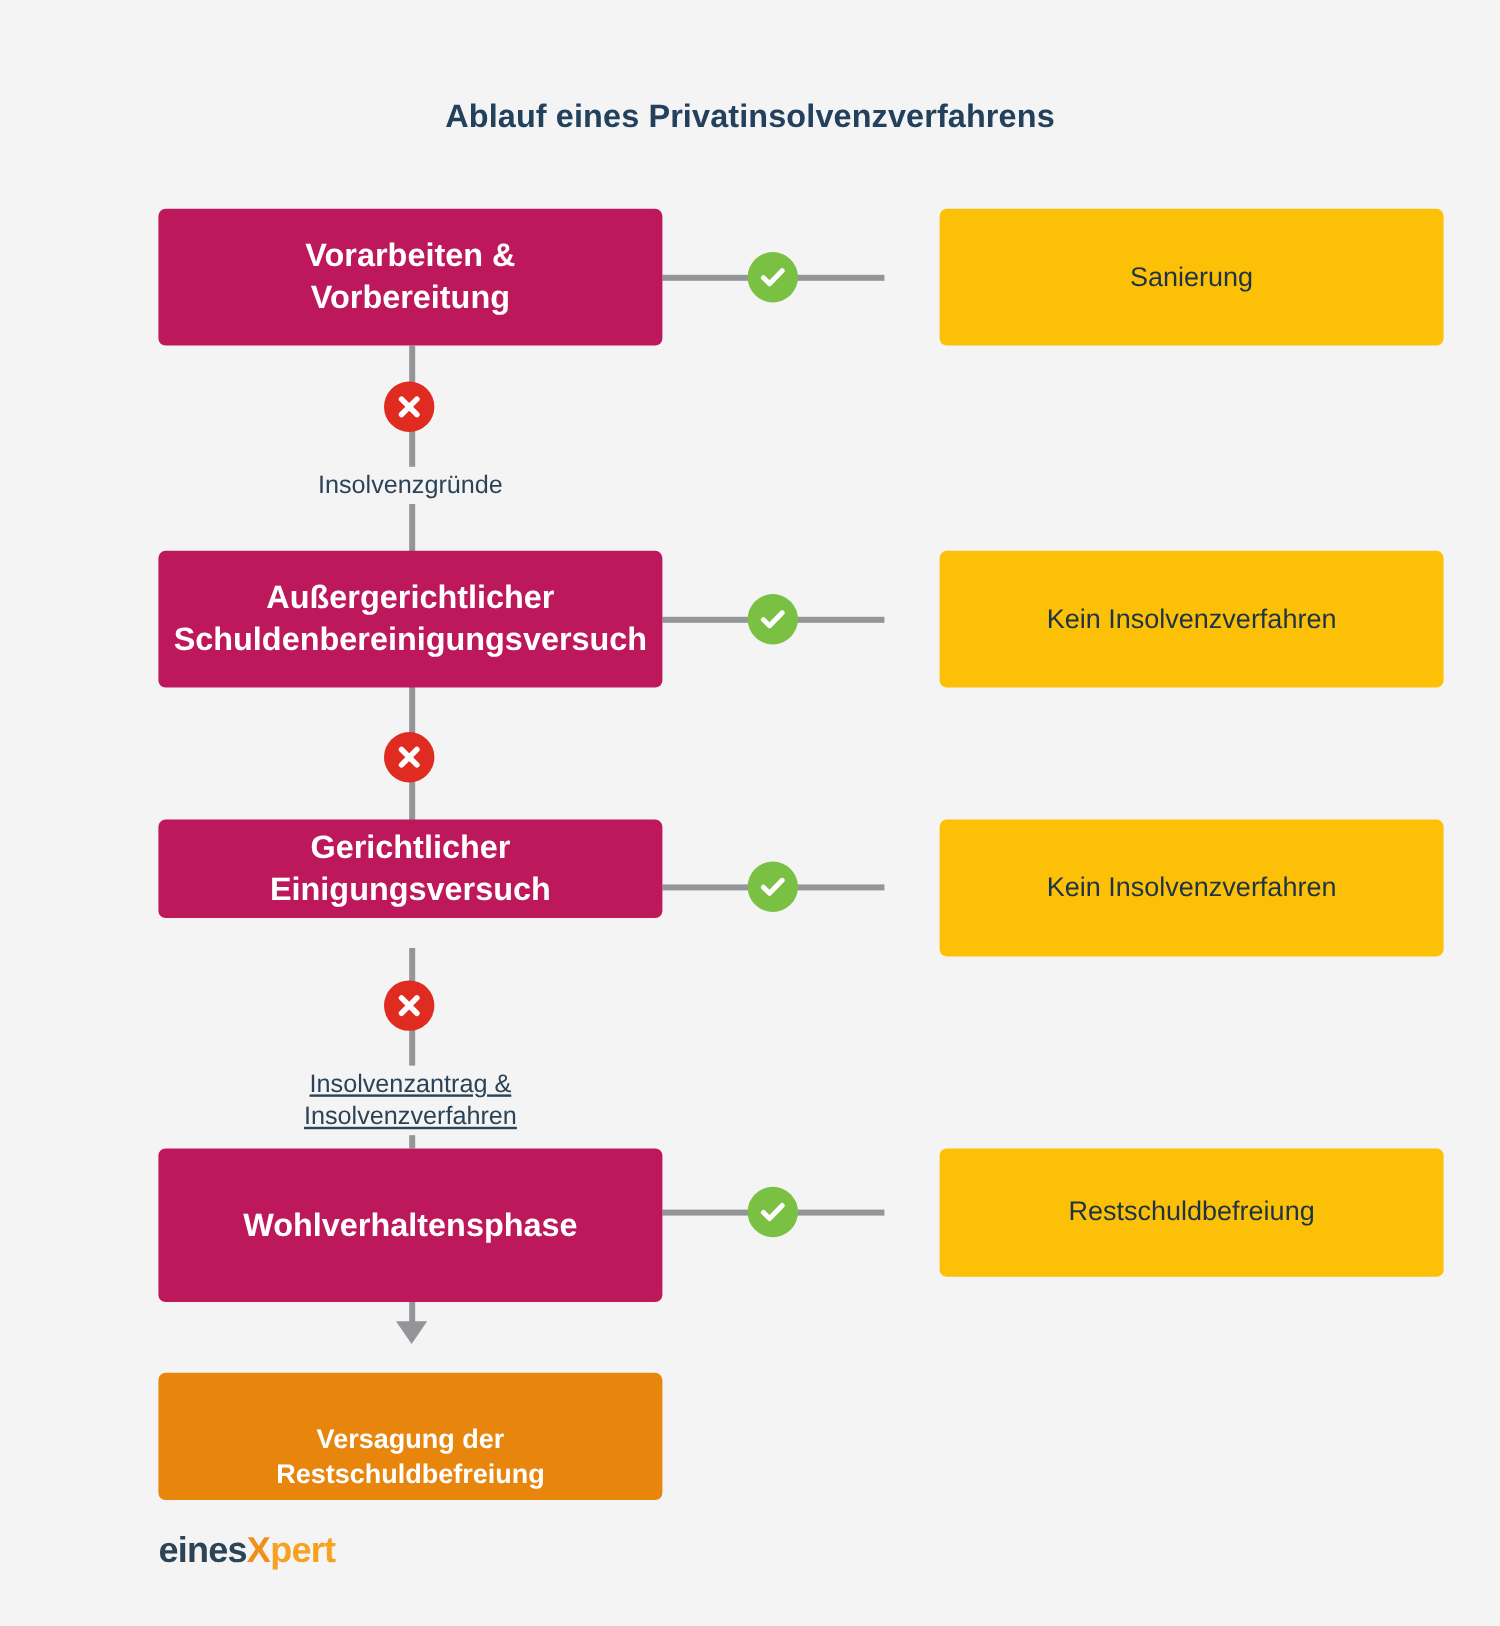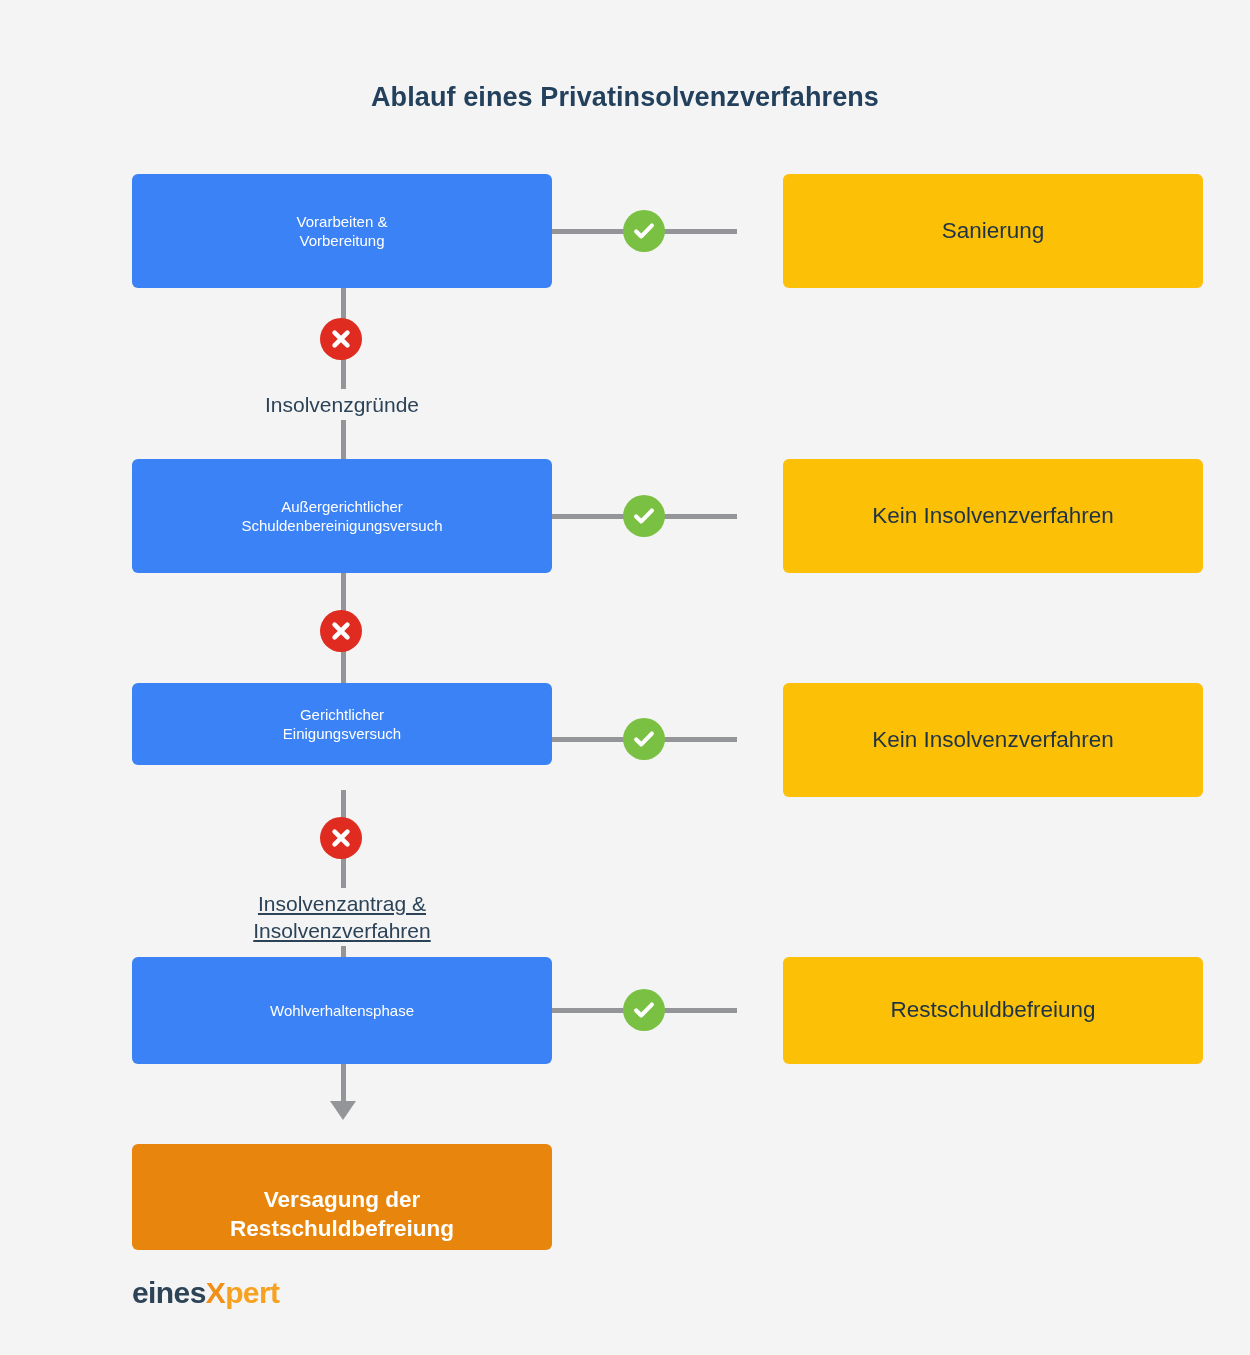--- a/index.html
+++ b/index.html
@@ -47,24 +47,24 @@
     align-items: center;
     justify-content: center;
     text-align: center;
     line-height: 1.28;
     padding: 6px 14px;
     z-index: 3;
   }
   .node.stage {
     left: 132px;
     width: 420px;
-    background: #3b82f6;
+    background: #be185d;
     color: #ffffff;
-    font-weight: normal;
-    font-size: 15px;
+    font-weight: bold;
+    font-size: 27px;
   }
   .node.outcome {
     left: 737px;
     width: 420px;
     background: #fcc006;
     color: #1f3347;
     font-weight: normal;
     font-size: 22.5px;
     margin-left: 46px;
   }
@@ -241,21 +241,21 @@
       <svg width="24" height="24" viewBox="0 0 24 24" aria-hidden="true">
         <path d="M5.6 5.6 L18.4 18.4 M18.4 5.6 L5.6 18.4" fill="none" stroke="#ffffff" stroke-width="4.6" stroke-linecap="round"></path>
       </svg>
     </div>
 
     <div class="flow-label" style="top:869px;text-decoration:underline;">
       <div>Insolvenzantrag &amp;</div>
       <div>Insolvenzverfahren</div>
     </div>
 
-    <div class="node stage" style="top:957px;height:107px;">
+    <div class="node stage" style="top:957px;height:128px;">
       <span>Wohlverhaltensphase</span>
     </div>
 
     <div class="icon-badge check-badge" style="left:623px;top:989px;">
       <svg width="26" height="26" viewBox="0 0 26 26" aria-hidden="true">
         <path d="M5.2 13.4 L10.3 18.4 L20.8 7.6" fill="none" stroke="#ffffff" stroke-width="4.2" stroke-linecap="round" stroke-linejoin="round"></path>
       </svg>
     </div>
 
     <div class="node outcome" style="top:957px;height:107px;">

